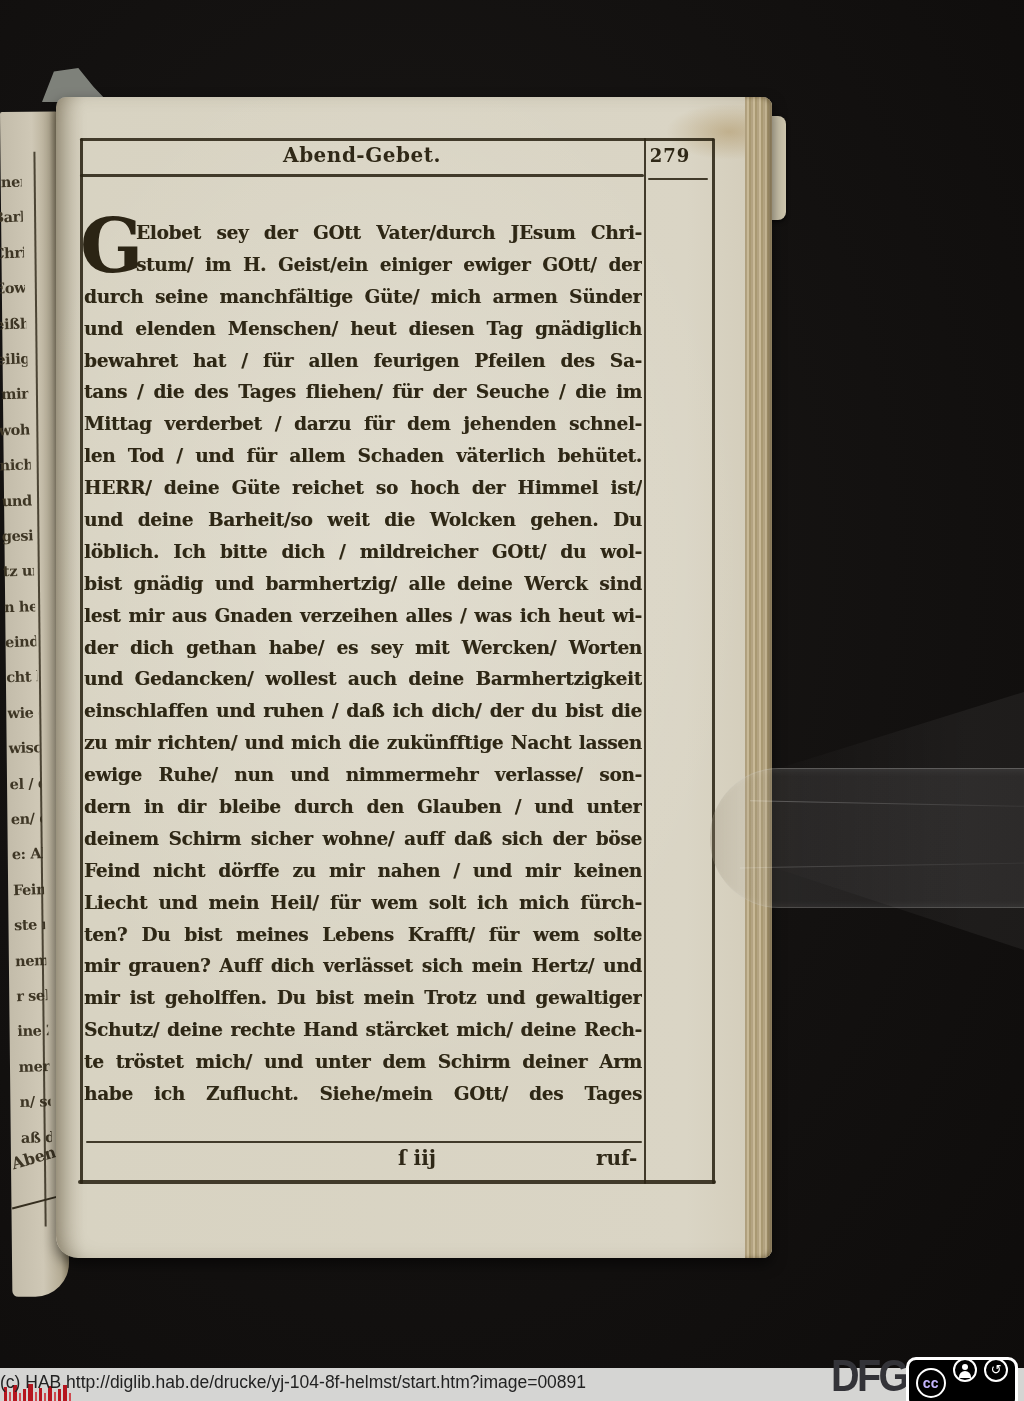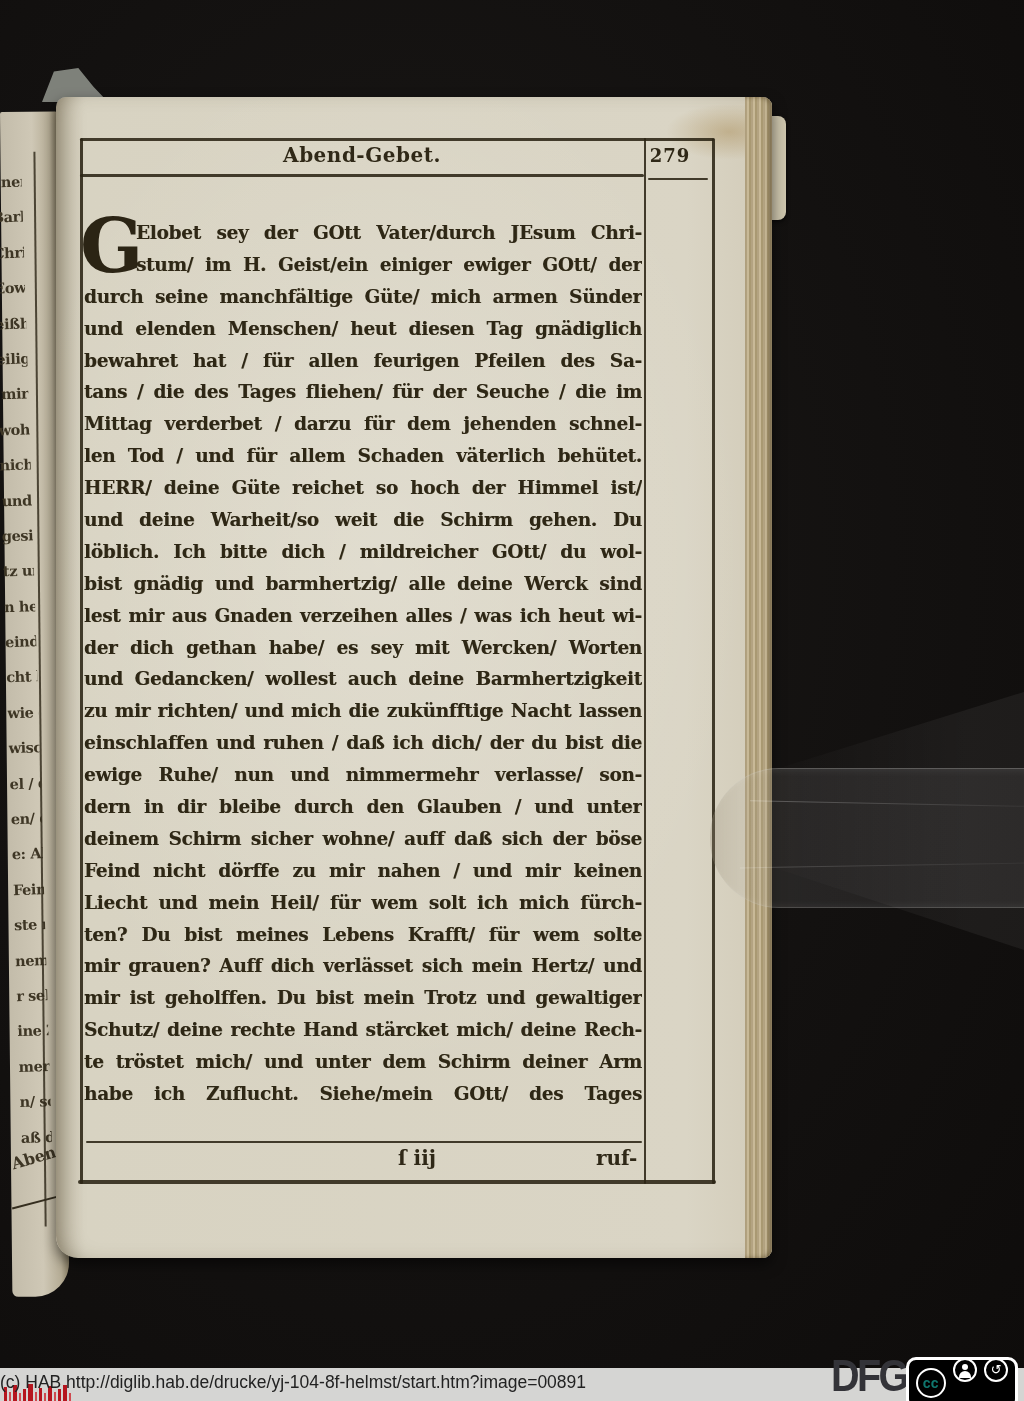--- a/index.html
+++ b/index.html
@@ -69,21 +69,21 @@
   .redmark{position:absolute;left:4px;top:1384px;height:17px;display:flex;align-items:flex-end;gap:2px;}
   .redmark i{display:block;background:#b5161f;}
   .dfg{position:absolute;left:831px;top:1350px;font-family:"Liberation Sans",sans-serif;
        font-weight:bold;font-size:45px;color:#333338;letter-spacing:-3px;
        transform:scaleX(.88);transform-origin:left top;}
   .ccbadge{position:absolute;left:906px;top:1357px;width:112px;height:52px;background:#000;
            border:3px solid #fff;border-radius:10px;box-sizing:border-box;
            display:flex;align-items:center;justify-content:space-around;padding:0 3px;}
   .ccring{width:30px;height:30px;border:2.5px solid #fff;border-radius:50%;box-sizing:border-box;
           display:flex;align-items:center;justify-content:center;
-          color:#0f766e;font-family:"Liberation Sans",sans-serif;font-weight:bold;font-size:14px;}
+          color:#c4b5fd;font-family:"Liberation Sans",sans-serif;font-weight:bold;font-size:14px;}
   .ccitem{display:flex;flex-direction:column;align-items:center;}
   .ccitem .ring{width:24px;height:24px;border:2px solid #fff;border-radius:50%;box-sizing:border-box;
           display:flex;flex-direction:column;align-items:center;justify-content:center;overflow:hidden;
           color:#fff;font-family:"DejaVu Sans",sans-serif;font-size:13px;line-height:13px;}
   .ccitem .lbl{color:#fff;font-family:"Liberation Sans",sans-serif;font-size:8px;margin-top:18px;letter-spacing:.5px;}
   .person-head{width:6px;height:6px;border-radius:50%;background:#fff;margin-top:2px;}
   .person-body{width:12px;height:7px;border-radius:6px 6px 0 0;background:#fff;margin-top:1px;}
 </style>
 </head>
 <body>
@@ -150,28 +150,28 @@
 
     <div class="bodyline">Elobet sey der GOtt Vater/durch JEsum Chri-</div>
         <div class="bodyline">stum/ im H. Geist/ein einiger ewiger GOtt/ der</div>
         <div class="bodyline">durch seine manchfältige Güte/ mich armen Sünder</div>
         <div class="bodyline">und elenden Menschen/ heut diesen Tag gnädiglich</div>
         <div class="bodyline">bewahret hat / für allen feurigen Pfeilen des Sa-</div>
         <div class="bodyline">tans / die des Tages fliehen/ für der Seuche / die im</div>
         <div class="bodyline">Mittag verderbet / darzu für dem jehenden schnel-</div>
         <div class="bodyline">len Tod / und für allem Schaden väterlich behütet.</div>
         <div class="bodyline">HERR/ deine Güte reichet so hoch der Himmel ist/</div>
-        <div class="bodyline">und deine Warheit/so weit die Schirm gehen. Du</div>
+        <div class="bodyline">und deine Barheit/so weit die Wolcken gehen. Du</div>
         <div class="bodyline">löblich.  Ich bitte dich / mildreicher GOtt/ du wol-</div>
         <div class="bodyline">bist gnädig und barmhertzig/ alle deine Werck sind</div>
         <div class="bodyline">lest mir aus Gnaden verzeihen alles / was ich heut wi-</div>
         <div class="bodyline">der dich gethan habe/ es sey mit Wercken/ Worten</div>
         <div class="bodyline">und Gedancken/ wollest auch deine Barmhertzigkeit</div>
+        <div class="bodyline">einschlaffen und ruhen / daß ich dich/ der du bist die</div>
         <div class="bodyline">zu mir richten/ und mich die zukünfftige Nacht lassen</div>
-        <div class="bodyline">einschlaffen und ruhen / daß ich dich/ der du bist die</div>
         <div class="bodyline">ewige Ruhe/ nun und nimmermehr verlasse/ son-</div>
         <div class="bodyline">dern in dir bleibe durch den Glauben / und unter</div>
         <div class="bodyline">deinem Schirm sicher wohne/ auff daß sich der böse</div>
         <div class="bodyline">Feind nicht dörffe zu mir nahen / und mir keinen</div>
         <div class="bodyline">Liecht und mein Heil/ für wem solt ich mich fürch-</div>
         <div class="bodyline">ten?  Du bist meines Lebens Krafft/ für wem solte</div>
         <div class="bodyline">mir grauen? Auff dich verlässet sich mein Hertz/ und</div>
         <div class="bodyline">mir ist geholffen.  Du bist mein Trotz und gewaltiger</div>
         <div class="bodyline">Schutz/ deine rechte Hand stärcket mich/ deine Rech-</div>
         <div class="bodyline">te tröstet mich/ und unter dem Schirm deiner Arm</div>

